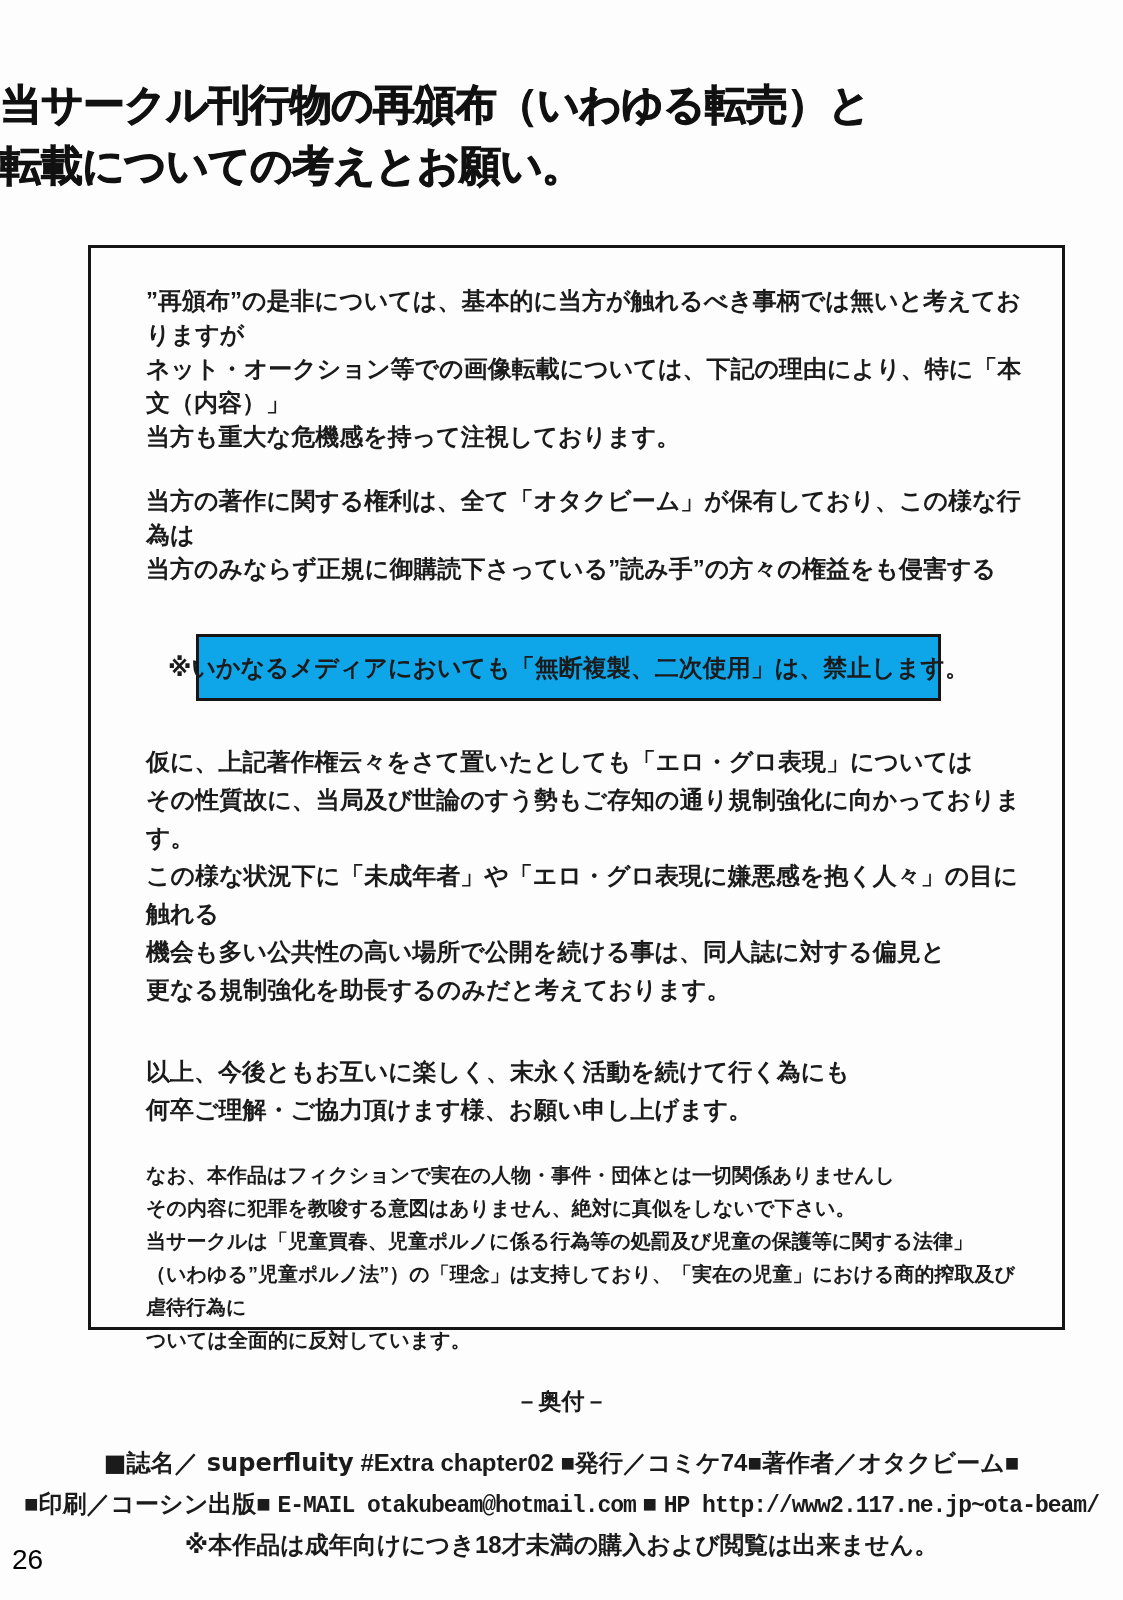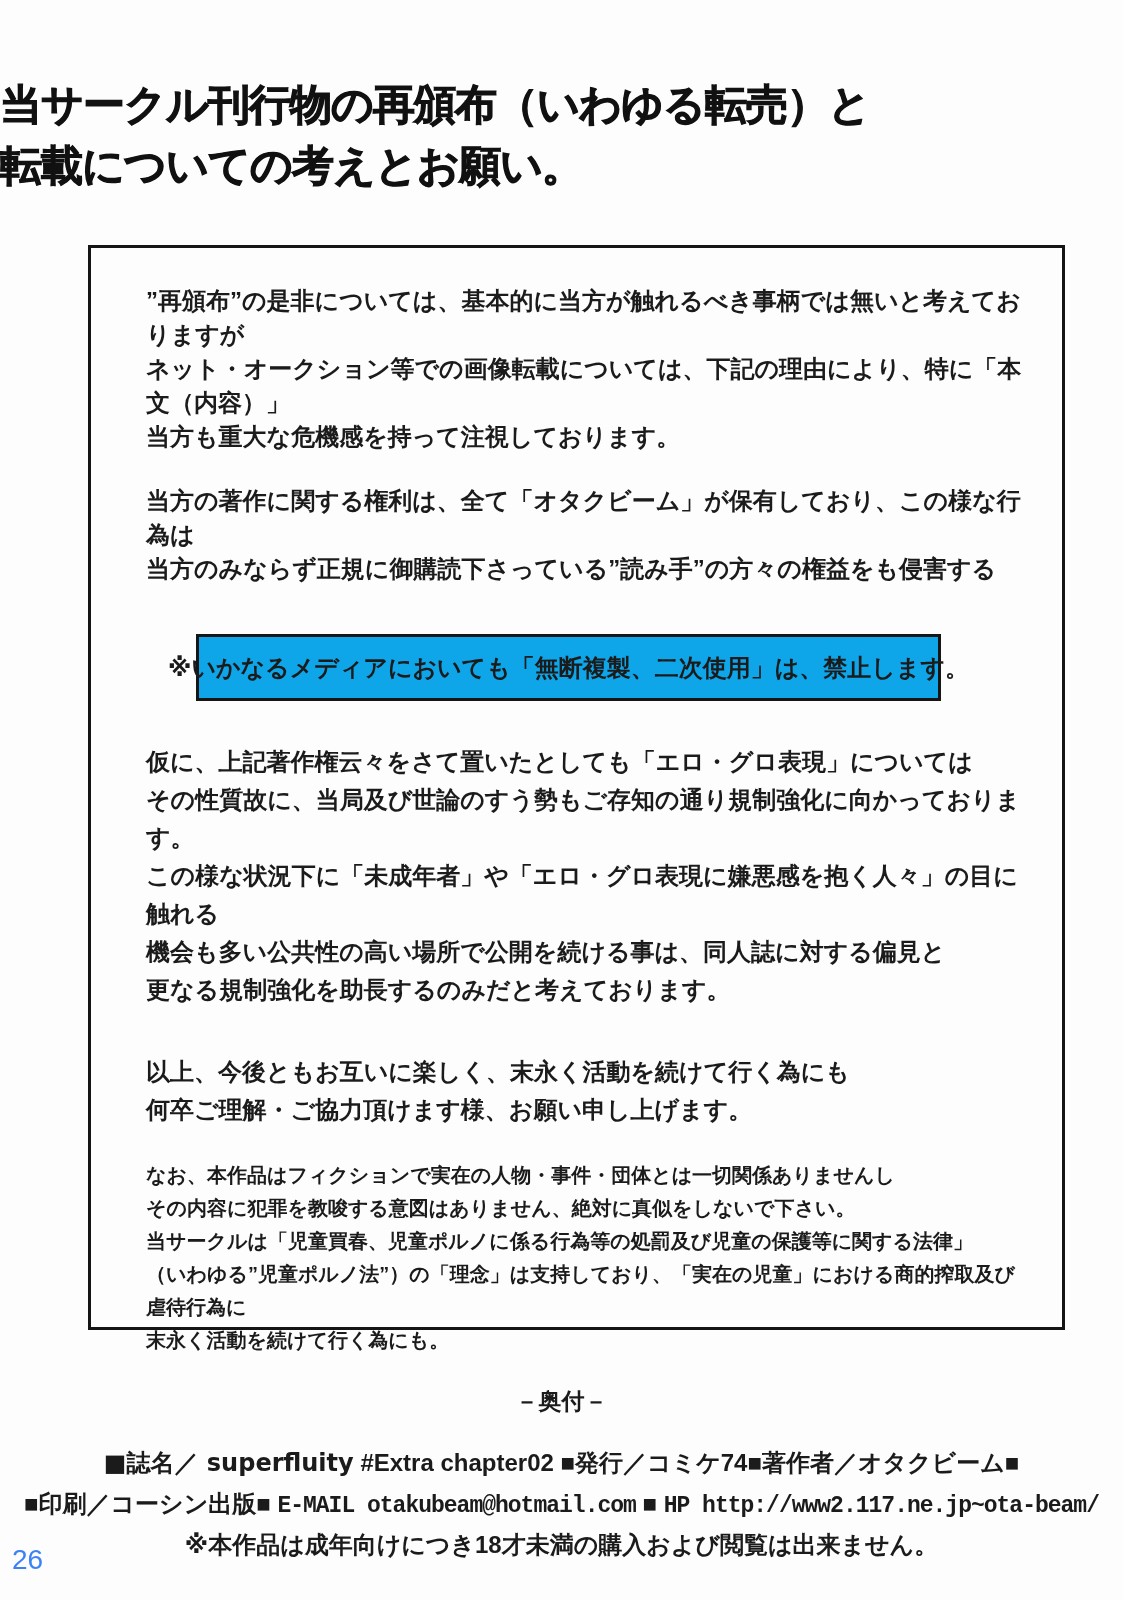--- a/index.html
+++ b/index.html
@@ -82,21 +82,21 @@
   }
   .colophon-row .mono{
     font-family:"Liberation Mono","DejaVu Sans Mono",monospace;
     font-size:23px;
     letter-spacing:-1px;
   }
   .page-number{
     position:absolute;
     left:12px;top:1544px;
     font-size:28px;
-    color:#3b82f6;
+    color:#000000;
     font-weight:normal;
   }
 </style>
 </head>
 <body>
 
 <div class="page-title">
   <div>当サークル刊行物の再頒布（いわゆる転売）と</div>
   <div>転載についての考えとお願い。</div>
 </div>
@@ -131,21 +131,21 @@
     <div class="para loose p5">
       <div>以上、今後ともお互いに楽しく、末永く活動を続けて行く為にも</div>
       <div>何卒ご理解・ご協力頂けます様、お願い申し上げます。</div>
     </div>
 
     <div class="para small">
       <div>なお、本作品はフィクションで実在の人物・事件・団体とは一切関係ありませんし</div>
       <div>その内容に犯罪を教唆する意図はありません、絶対に真似をしないで下さい。</div>
       <div>当サークルは「児童買春、児童ポルノに係る行為等の処罰及び児童の保護等に関する法律」</div>
       <div>（いわゆる”児童ポルノ法”）の「理念」は支持しており、「実在の児童」における商的搾取及び虐待行為に</div>
-      <div>末永く活動を続けて行く為にも。</div>
+      <div>ついては全面的に反対しています。</div>
     </div>
 
   </div>
 </div>
 
 <div class="colophon">
   <div class="colophon-heading">－奥付－</div>
 
   <div class="colophon-row">
     <span class="latin">■誌名／ superfluity</span>

